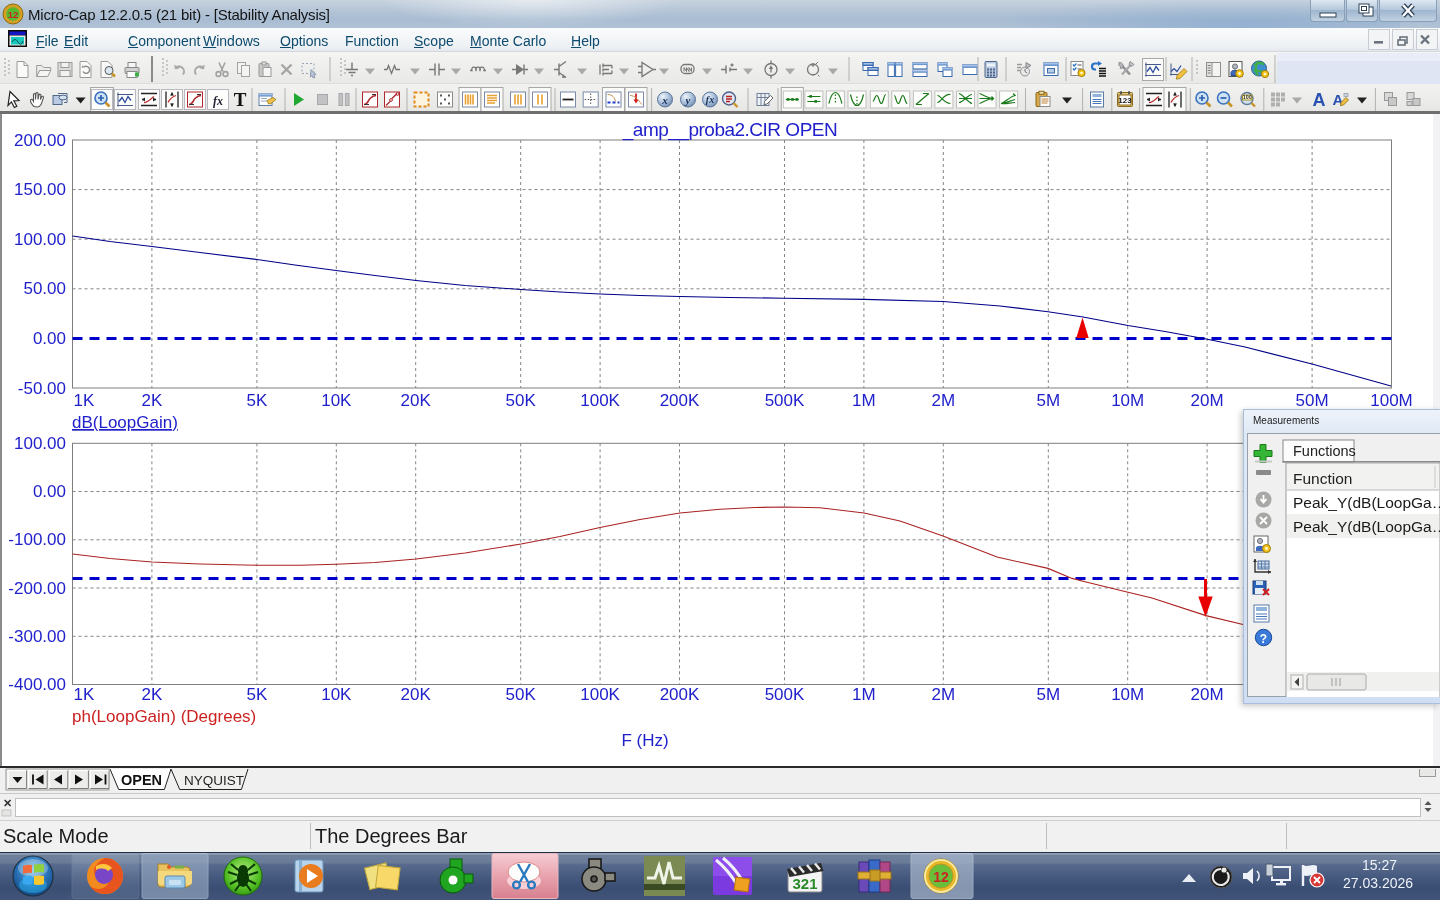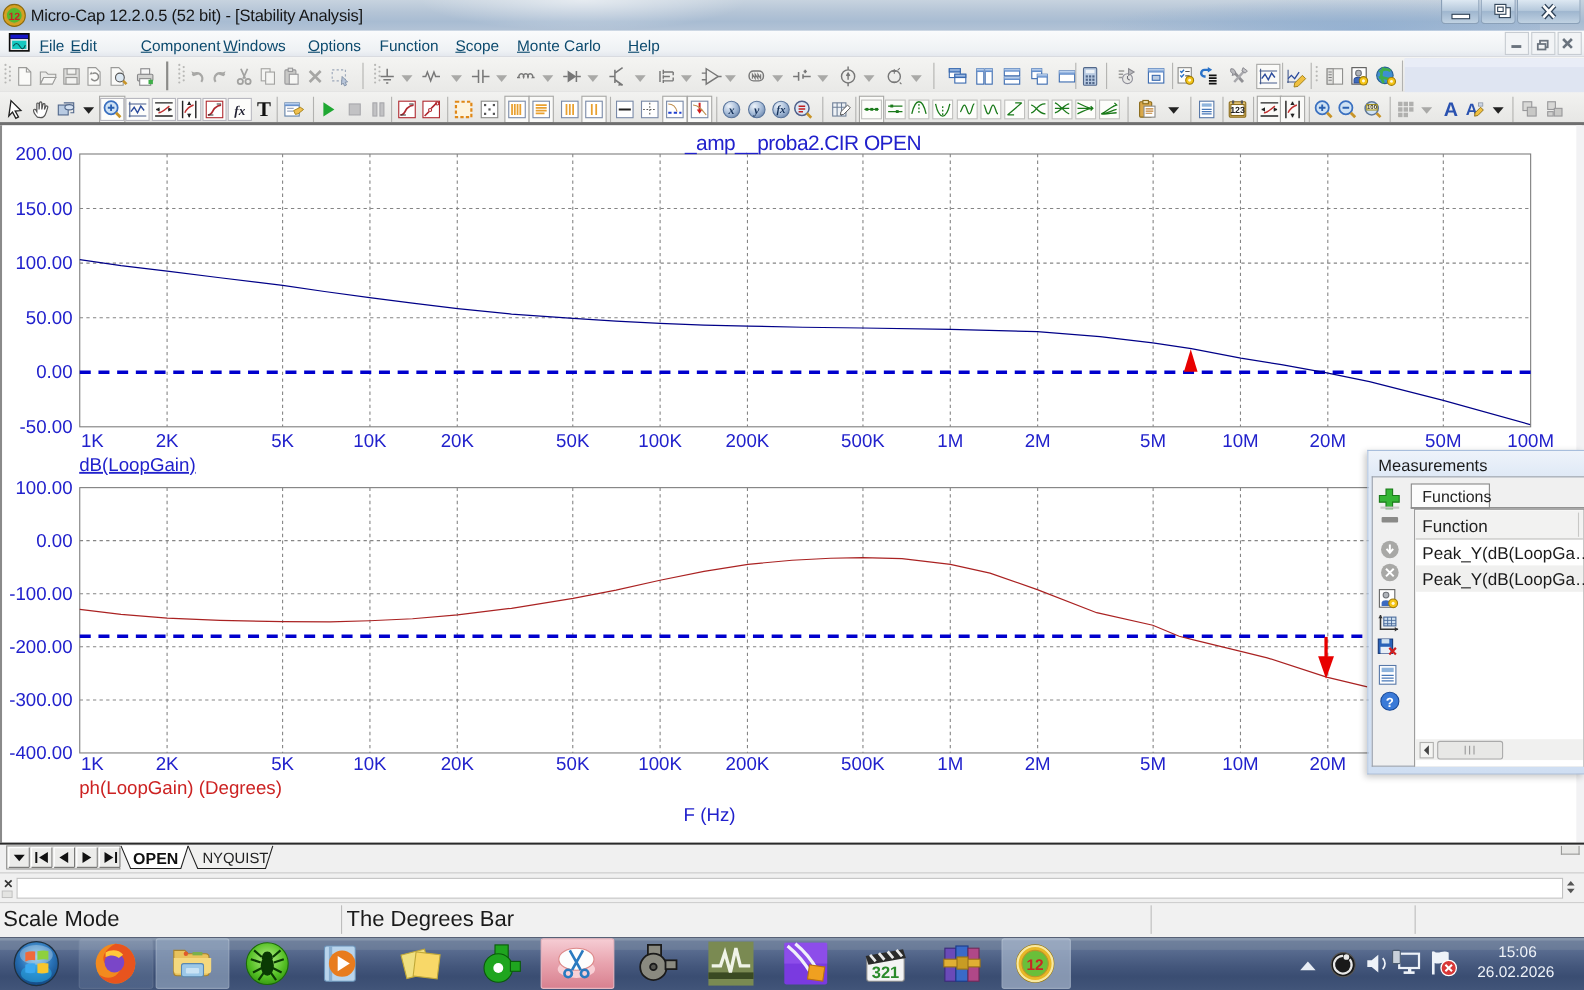--- a/index.html
+++ b/index.html
@@ -29,36 +29,36 @@
 #dockfield{left:15px;top:798px;width:1406px;height:19px;background:#fff;border:1px solid #c0c0c0}
 
 #status{left:0;top:820px;width:1440px;height:32px;background:#f1f1f1;border-top:1px solid #cfcfcf}
 .sdiv{top:823px;width:1px;height:26px;background:#bdbdbd}
 .stxt{top:825px;font-size:20px;color:#1a1a1a}
 
 #task{left:0;top:852px;width:1440px;height:48px;background:linear-gradient(180deg,#95a4b8 0%,#68799a 6%,#55688c 30%,#44577c 55%,#3a4d72 75%,#425579 100%)}
 .clock{color:#eef2f8;font-size:14px}
 
 #meas{left:1243px;top:409px;width:197px;height:295px;background:linear-gradient(180deg,#eef3fa 0%,#dfe9f6 8%,#cfdef2 100%);border:1px solid #a8bedc;border-right:none;box-shadow:-2px 2px 6px rgba(0,0,0,.22)}
-#meastitle{left:1253px;top:415px;font-size:15px;color:#1a1a1a}
+#meastitle{left:1253px;top:415px;font-size:10px;color:#1a1a1a}
 #measbody{left:1247px;top:433px;width:193px;height:264px;background:#f0f0f0;border:1px solid #98a0ac;border-right:none}
 </style></head>
 <body>
 <div id="scr">
 
 <div class="abs" id="title">
       <div class="abs blob1"></div>
       <div class="abs blob2"></div>
     </div>
 <svg class="abs" style="left:2px;top:3px" width="22" height="22" viewBox="0 0 22 22">
  <circle cx="11" cy="11" r="10" fill="#d8a020" stroke="#8a6a10"></circle>
  <circle cx="11" cy="11" r="7.2" fill="#55b82e" stroke="#c8a030"></circle>
  <text x="11" y="15" font-size="9.5" font-weight="bold" fill="#c92525" text-anchor="middle" font-family="Liberation Sans">12</text>
 </svg>
-<div class="abs" id="ttxt">Micro-Cap 12.2.0.5 (52 bit) - [Stability Analysis]</div>
+<div class="abs" id="ttxt">Micro-Cap 12.2.0.5 (21 bit) - [Stability Analysis]</div>
 <div class="abs wbtn" style="left:1310px;width:35px"></div>
 <div class="abs wbtn" style="left:1346px;width:32px"></div>
 <div class="abs wbtn" style="left:1379px;width:58px"></div>
 <svg class="abs" style="left:1310px;top:0" width="130" height="22" viewBox="0 0 130 22">
  <rect x="10" y="13" width="16" height="4" fill="#fff" stroke="#2f4256"></rect>
  <rect x="53" y="7" width="10" height="9" fill="#fff" stroke="#2f4256"></rect>
  <rect x="49" y="4" width="10" height="9" fill="#fff" stroke="#2f4256"></rect>
  <rect x="51.5" y="6.5" width="5" height="4" fill="none" stroke="#2f4256"></rect>
  <path d="M93 5 L103 16 M103 5 L93 16" stroke="#30445a" stroke-width="5"></path>
  <path d="M93 5 L103 16 M103 5 L93 16" stroke="#fdfdfd" stroke-width="2.4"></path>
@@ -954,22 +954,22 @@
         <rect x="1280" y="28" width="3" height="4" fill="#eef2f8"></rect>
   <rect x="1266" y="12" width="7" height="12" rx="1" fill="#c8d0da" stroke="#4a5a6e"></rect>
  </g>
  <g>
   <path d="M1303 34V13" stroke="#eef2f8" stroke-width="2.4"></path>
   <path d="M1303 13c5 3 9-2 14 1v10c-5-3-9 2-14-1z" fill="#eef2f8"></path>
   <circle cx="1317" cy="28" r="7" fill="#d83838" stroke="#fff" stroke-width="1.2"></circle>
   <path d="M1314 25l6 6M1320 25l-6 6" stroke="#fff" stroke-width="1.8"></path>
  </g>
 </svg>
-<div class="abs clock" style="left:1362px;top:857px">15:06</div>
-<div class="abs clock" style="left:1343px;top:875px">26.02.2026</div>
+<div class="abs clock" style="left:1362px;top:857px">15:27</div>
+<div class="abs clock" style="left:1343px;top:875px">27.03.2026</div>
 
 <svg class="abs" style="left:0;top:768px" width="1440" height="25" viewBox="0 0 1440 25">
  <rect x="6" y="1" width="103" height="21" fill="#e2e2e0" stroke="#9a9a98"></rect>
  <g>
   <rect x="8" y="2.5" width="18.6" height="18" fill="#ececea" stroke="#fff" stroke-width="1.2"></rect>
   <rect x="28.6" y="2.5" width="18.6" height="18" fill="#ececea" stroke="#fff" stroke-width="1.2"></rect>
   <rect x="49.2" y="2.5" width="18.6" height="18" fill="#ececea" stroke="#fff" stroke-width="1.2"></rect>
   <rect x="69.8" y="2.5" width="18.6" height="18" fill="#ececea" stroke="#fff" stroke-width="1.2"></rect>
   <rect x="90.4" y="2.5" width="18.6" height="18" fill="#ececea" stroke="#fff" stroke-width="1.2"></rect>
   <path d="M8 20.5h18.6M26.6 2.5v18M28.6 20.5h18.6M47.2 2.5v18M49.2 20.5h18.6M67.8 2.5v18M69.8 20.5h18.6M88.4 2.5v18M90.4 20.5h18.6M109 2.5v18" stroke="#7a7a78"></path>

